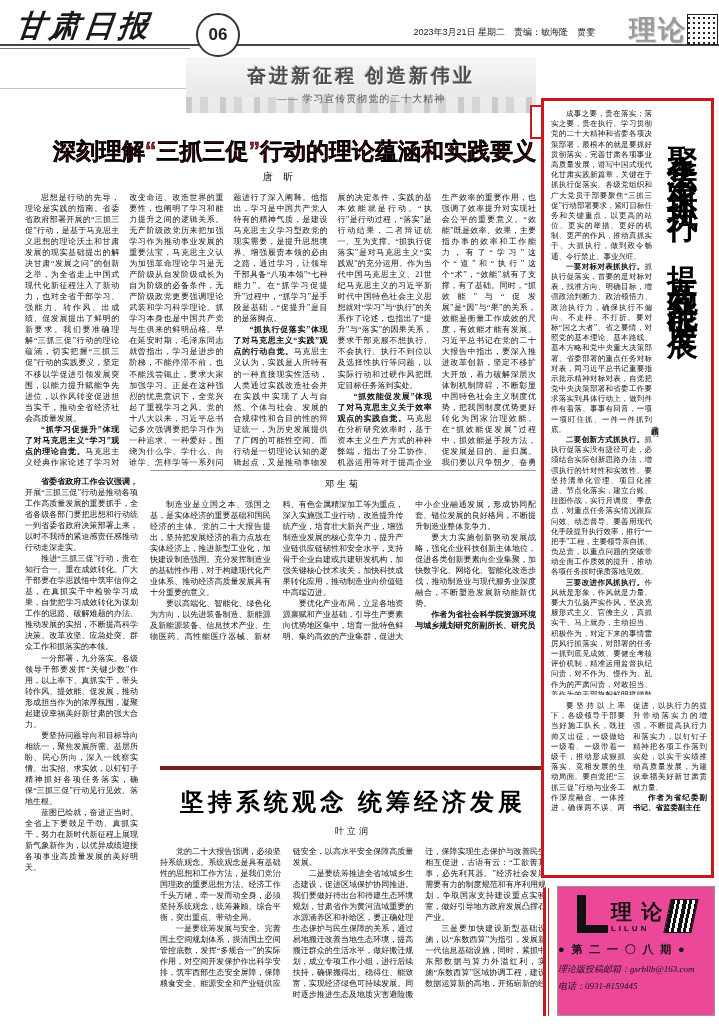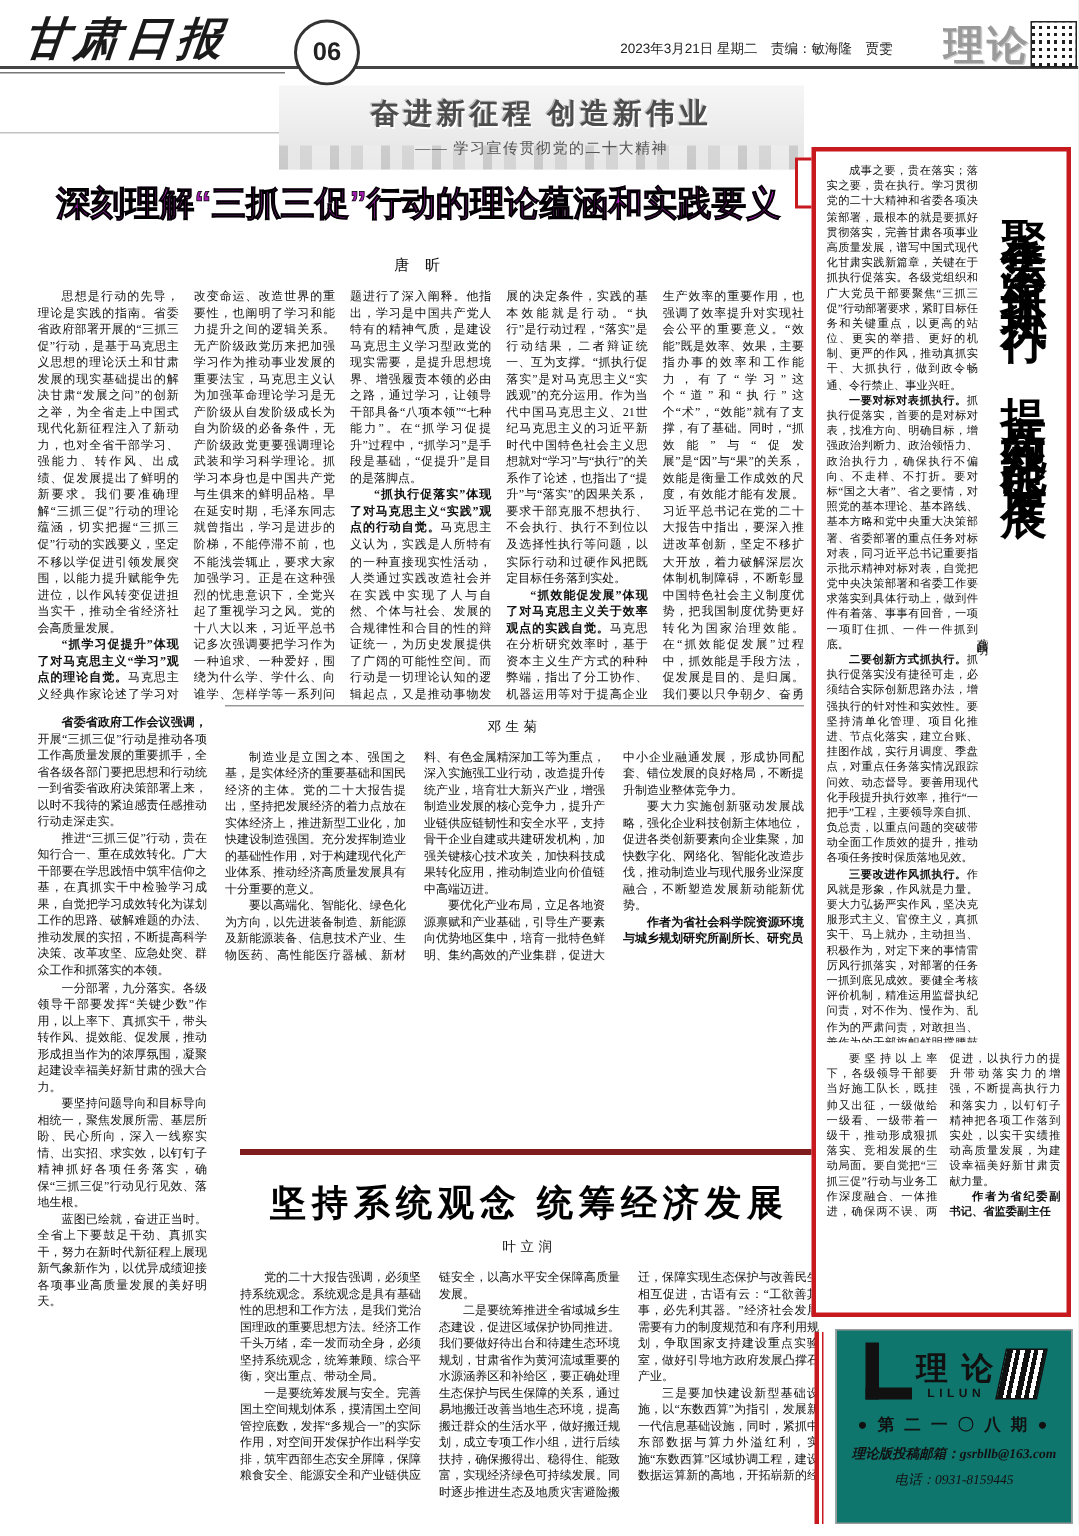--- a/index.html
+++ b/index.html
@@ -30,23 +30,23 @@
         margin-top:6px;text-shadow:1px 1px 0 #fff,-1px -1px 0 #bbb;}
   .banner-sub{position:relative;font-size:10px;color:#555;letter-spacing:1px;margin-top:3px;}
   .banner-ribbon{position:absolute;right:-14px;bottom:-26px;width:16px;height:30px;
         border:2px solid #c8191e;background:#fff;}
   .left-rule{position:absolute;left:0;top:88px;width:186px;border-top:1px solid #c2c2c2;}
   
   .cols p,.strip p{margin:0;text-indent:2em;text-align:justify;word-break:break-all;}
   .cols p b,.strip p b{font-weight:bold;}
   p.credit{font-weight:bold;}
   
-  .main-headline{position:absolute;left:22px;top:120px;width:514px;text-align:center;
+  .main-headline{position:absolute;left:22px;top:136px;width:514px;text-align:right;
         font-family:"Liberation Sans",sans-serif;font-size:23px;font-weight:bold;letter-spacing:0px;
-        color:#a21caf;-webkit-text-stroke:.5px #000;white-space:nowrap;}
+        color:#b91c1c;-webkit-text-stroke:.5px #000;white-space:nowrap;}
   .main-byline{position:absolute;left:25px;top:170px;width:510px;text-align:center;font-size:10px;
         letter-spacing:4px;}
   .main-body{position:absolute;left:25px;top:192px;width:511px;height:278px;column-count:5;
         column-gap:10px;font-size:8px;line-height:1.38;overflow:hidden;}
   .strip{position:absolute;left:25px;top:476px;width:113px;height:532px;font-size:8px;
         line-height:1.38;overflow:hidden;}
   
   .article2{position:absolute;left:150px;top:470px;width:386px;border-top:1px solid #999;}
   .article3{position:absolute;left:160px;top:766px;width:386px;border-top:4px solid #7f1d1d;}
   .mid-headline{margin-top:16px;text-align:center;font-size:24px;font-weight:bold;letter-spacing:4px;
@@ -65,31 +65,31 @@
   .rb-title{position:absolute;top:20px;right:8px;height:650px;writing-mode:vertical-rl;
         font-size:31px;font-weight:bold;letter-spacing:11px;color:#000;}
   .rb-author{position:absolute;right:52px;top:318px;writing-mode:vertical-rl;font-size:8px;
         letter-spacing:2px;}
   .rb-bottom{position:absolute;left:7px;top:600px;width:156px;height:168px;column-count:2;
         column-gap:8px;font-size:7.5px;line-height:1.36;overflow:hidden;}
   
   .footer-redline{position:absolute;left:543px;top:888px;width:3px;height:128px;background:#c8191e;}
   .footer-redline2{position:absolute;left:548px;top:888px;width:1px;height:128px;background:#c8191e;}
   .logobox{position:absolute;left:557px;top:886px;width:158px;height:130px;box-sizing:border-box;
-        border:1px solid #999;background:#0f766e;text-align:center;padding-top:8px;}
+        border:1px solid #999;background:#ec4899;text-align:left;padding-top:8px;}
   .logo-row{display:flex;align-items:flex-end;justify-content:center;gap:3px;}
   .logo-L{width:22px;height:30px;border-left:9px solid #111;border-bottom:8px solid #111;}
   .logo-zh{font-size:21px;font-weight:bold;letter-spacing:2px;line-height:1;}
   .logo-latin{font-family:"Liberation Sans",sans-serif;font-size:8px;font-weight:bold;
         letter-spacing:3px;margin-top:1px;}
   .logo-books{width:26px;height:32px;transform:skewX(-12deg);background:
         repeating-linear-gradient(90deg,#111 0 4px,#fff 4px 6px,#111 6px 9px,#fff 9px 12px);
         border:1px solid #111;}
   .issue-line{font-size:11px;letter-spacing:2px;margin-top:9px;font-weight:bold;}
-  .contact-line{font-size:9px;margin-top:6px;font-style:italic;font-weight:bold;}
+  .contact-line{font-size:9px;margin-top:6px;font-style:italic;}
   .phone-line{font-size:9px;margin-top:4px;font-style:italic;}
 </style>
 </head>
 <body>
 
 <div class="page">
 
   <div class="masthead">甘肃日报</div>
   <div class="header-rule"></div>
   <div class="header-rule2"></div>

